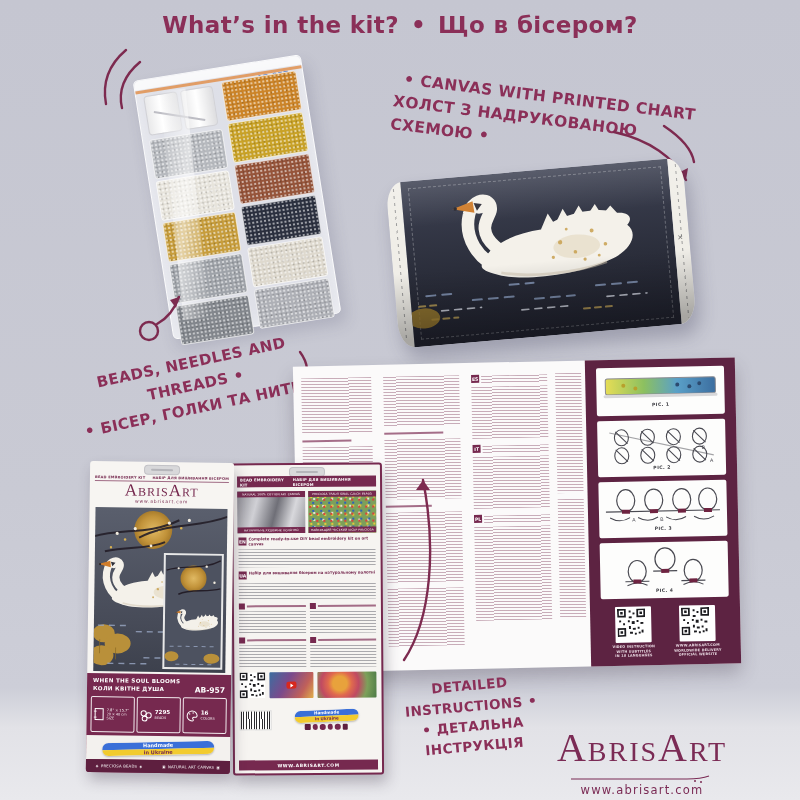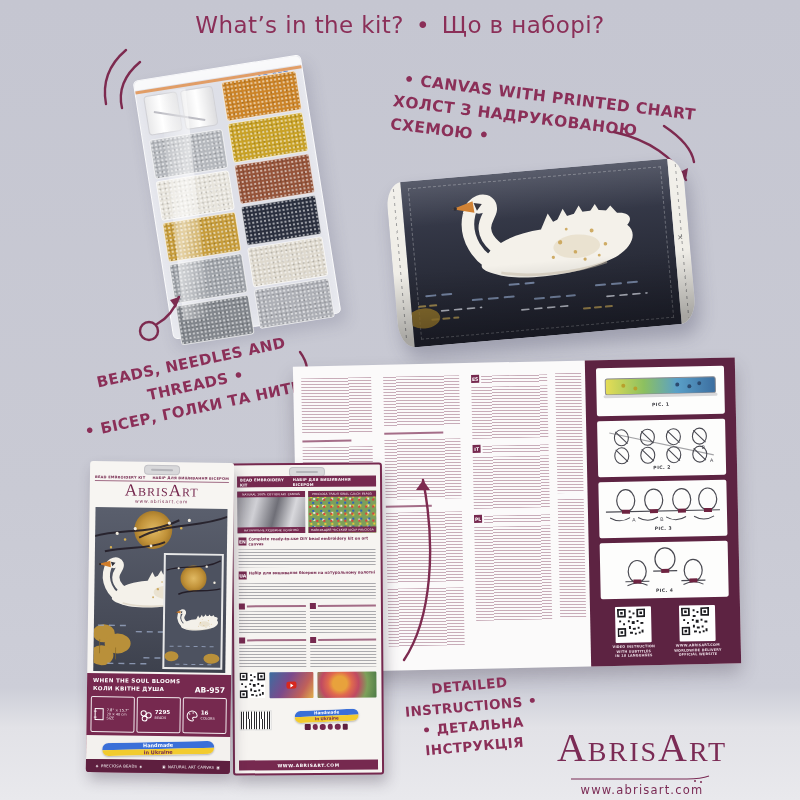--- a/index.html
+++ b/index.html
@@ -2,21 +2,21 @@
 <html><head>
 <meta charset="utf-8">
 <style>
   html,body{margin:0;padding:0;background:#c6c7d1;}
   .stage{position:relative;width:800px;height:800px;margin:0 auto;overflow:hidden;
     font-family:"DejaVu Sans","Liberation Sans",sans-serif;
     background:linear-gradient(180deg,#c5c6d1 0%,#c9cad4 62%,#cdced8 86%,#e2e2e7 91%,#e9e9ed 100%);}
   .abs{position:absolute;}
   
   .kit-title{top:12px;left:0;width:100%;display:flex;justify-content:center;gap:12px;
-    color:#8b2f58;font-weight:400;font-size:23px;letter-spacing:.4px;}
+    color:#8b2f58;font-weight:700;font-size:23px;letter-spacing:.4px;}
   
   .callout{color:#8b2f58;font-weight:800;line-height:1.45;letter-spacing:.4px;}
   .callout .b{font-size:1.05em;}
   .arrow-svg path,.arrow-svg circle{fill:none;stroke:#7d2a4f;stroke-width:2.4;stroke-linecap:round;}
   .arrow-svg .head{fill:#7d2a4f;stroke:none;}
   
   .bag{left:152px;top:66px;width:168px;height:260px;transform:rotate(-9deg);
     background:rgba(243,244,249,.55);border:1px solid rgba(255,255,255,.85);border-radius:5px;
     box-shadow:inset 0 0 22px rgba(255,255,255,.55), 4px 10px 16px rgba(60,60,95,.18);}
   .bag .seal{position:absolute;top:0;left:0;right:0;height:9px;background:rgba(255,255,255,.75);border-radius:5px 5px 0 0;}
@@ -201,21 +201,21 @@
         </g>
     </symbol>
   </defs>
 </svg>
 
 <div class="stage">
 
   <div class="abs kit-title">
     <span>What’s in the kit?</span>
     <span>•</span>
-    <span>Що в наборі?</span>
+    <span>Що в бісером?</span>
   </div>
 
   <svg class="abs arrow-svg" style="left:96px;top:44px" width="58" height="66">
     <path d="M10,60 Q4,28 30,6"></path>
       <path d="M26,64 Q20,38 44,18"></path>
   </svg>
 
   <div class="abs bag">
     <div class="seal"></div>
     <div class="zip"></div>

